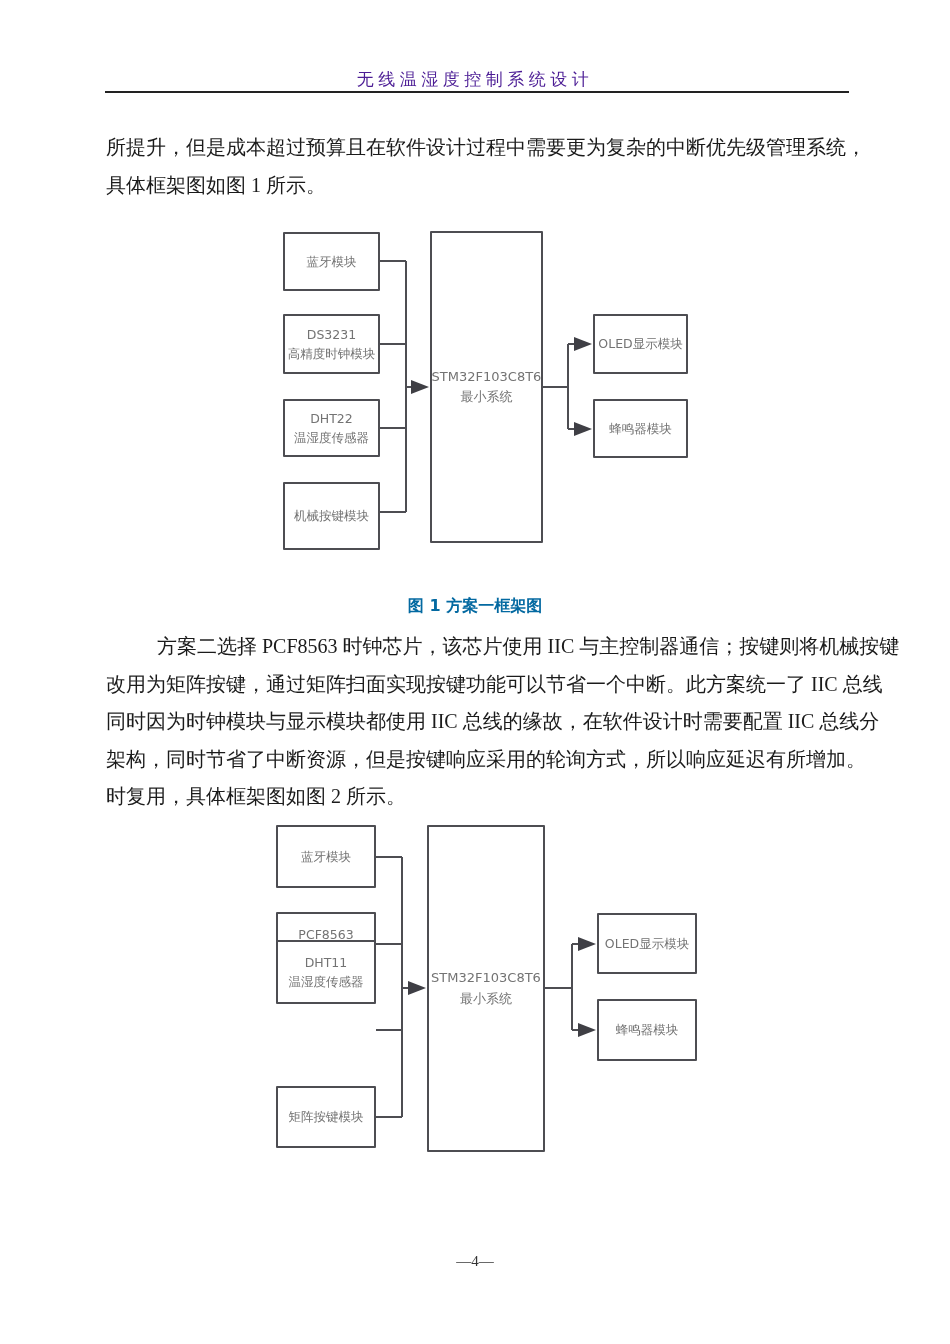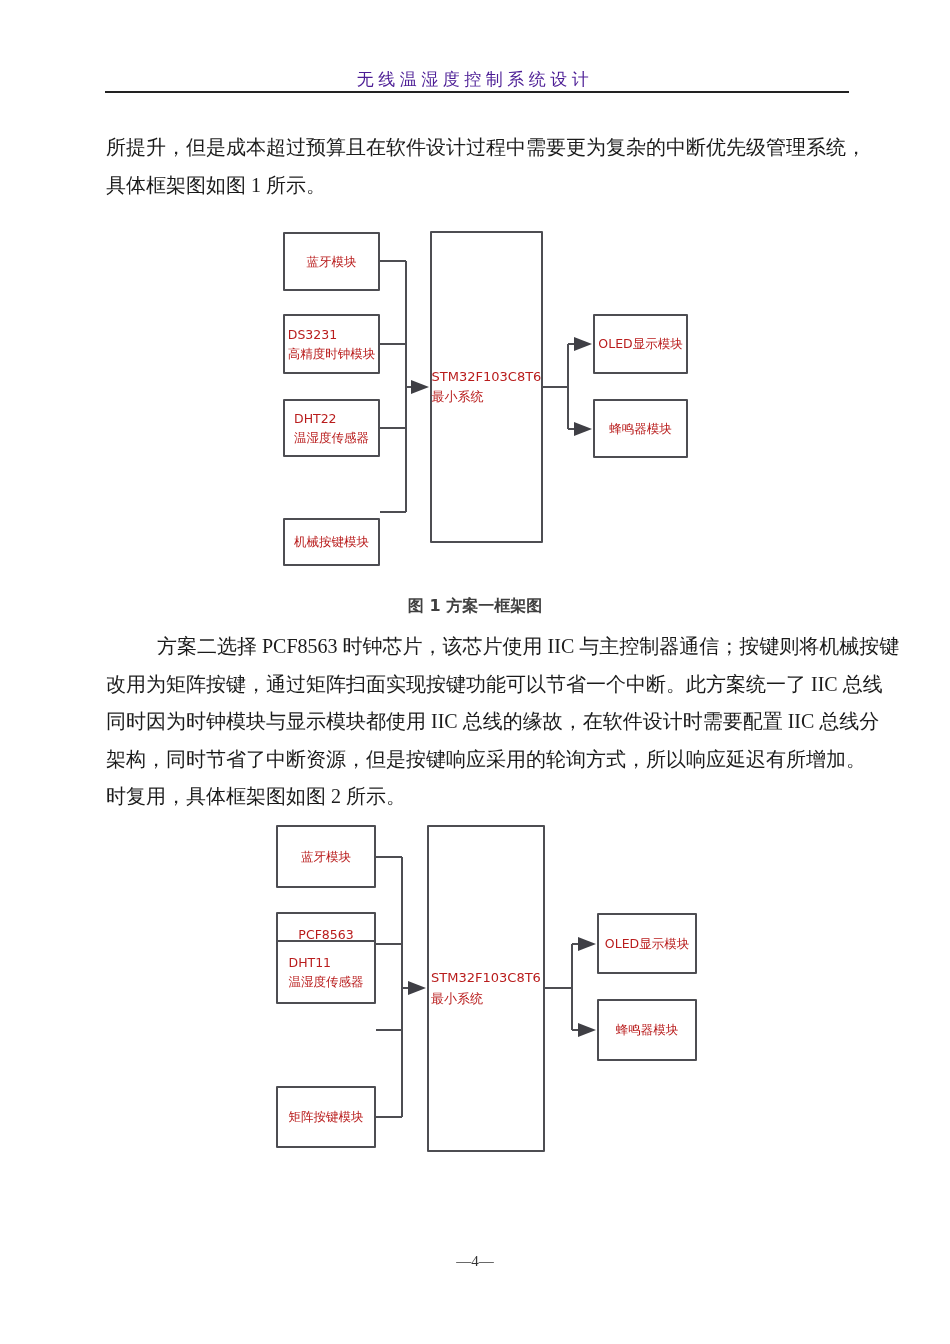--- a/index.html
+++ b/index.html
@@ -42,49 +42,50 @@
   .text-line { display: block; white-space: nowrap; }
   .text-line.indent { padding-left: 51px; margin-top: 15px; }
   
   .fig-caption {
     position: absolute;
     top: 596px; left: 0; width: 100%;
     text-align: center;
     font-family: "DejaVu Sans","Liberation Sans",sans-serif;
     font-weight: bold;
     font-size: 16px;
-    color: #404040;
+    color: #0369a1;
   }
   
   .connectors {
     position: absolute;
     top: 0; left: 0;
     pointer-events: none;
   }
   .dbox {
     position: absolute;
     border: 2px solid #4d4d52;
     border-radius: 1px;
     background: #fff;
     display: flex;
     align-items: center;
     justify-content: center;
+    text-align: center;
     font-family: "DejaVu Sans","Liberation Sans",sans-serif;
     font-size: 12.5px;
     line-height: 1.55;
-    color: #b91c1c;
+    color: #737373;
     box-sizing: border-box;
   }
   .dbox .box-label { white-space: pre-line; }
   .dbox.mcu { font-size: 13px; }
   
   .f1-b1 { left:283px; top:232px; width:97px;  height:59px; }
   .f1-b2 { left:283px; top:314px; width:97px;  height:60px; }
   .f1-b3 { left:283px; top:399px; width:97px;  height:58px; }
-  .f1-b4 { left:283px; top:482px; width:97px;  height:48px;margin-top:36px; }
+  .f1-b4 { left:283px; top:482px; width:97px;  height:68px; }
   .f1-c  { left:430px; top:231px; width:113px; height:312px; }
   .f1-r1 { left:593px; top:314px; width:95px;  height:60px; }
   .f1-r2 { left:593px; top:399px; width:95px;  height:59px; }
   
   .f2-b1 { left:276px; top:825px;  width:100px; height:63px; }
   .f2-b2 { left:276px; top:912px;  width:100px; height:64px; }
   .f2-b3 { left:276px; top:940px;  width:100px; height:64px; }
   .f2-b4 { left:276px; top:1086px; width:100px; height:62px; }
   .f2-c  { left:427px; top:825px;  width:118px; height:327px; }
   .f2-r1 { left:597px; top:913px;  width:100px; height:61px; }

